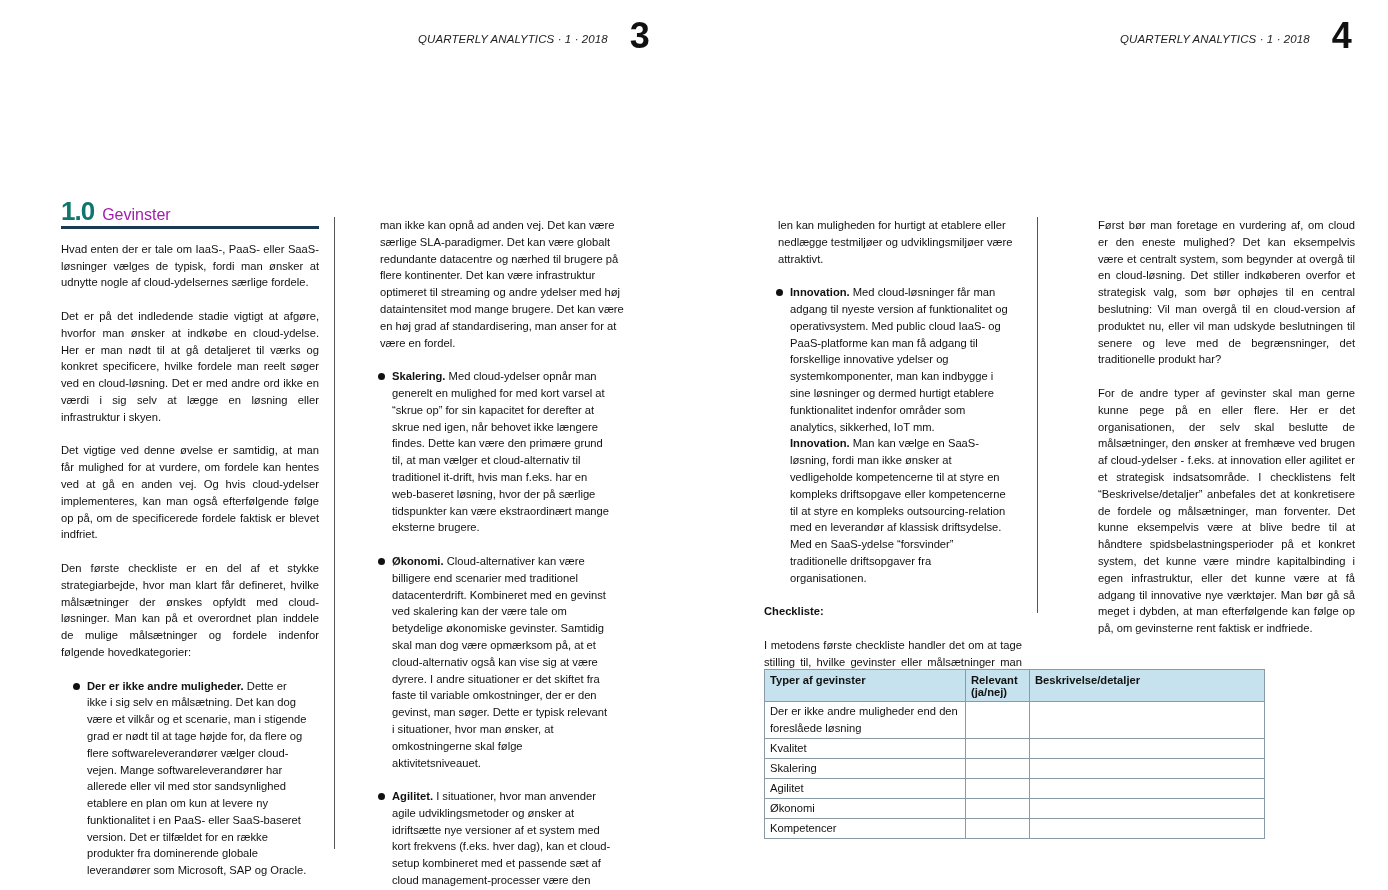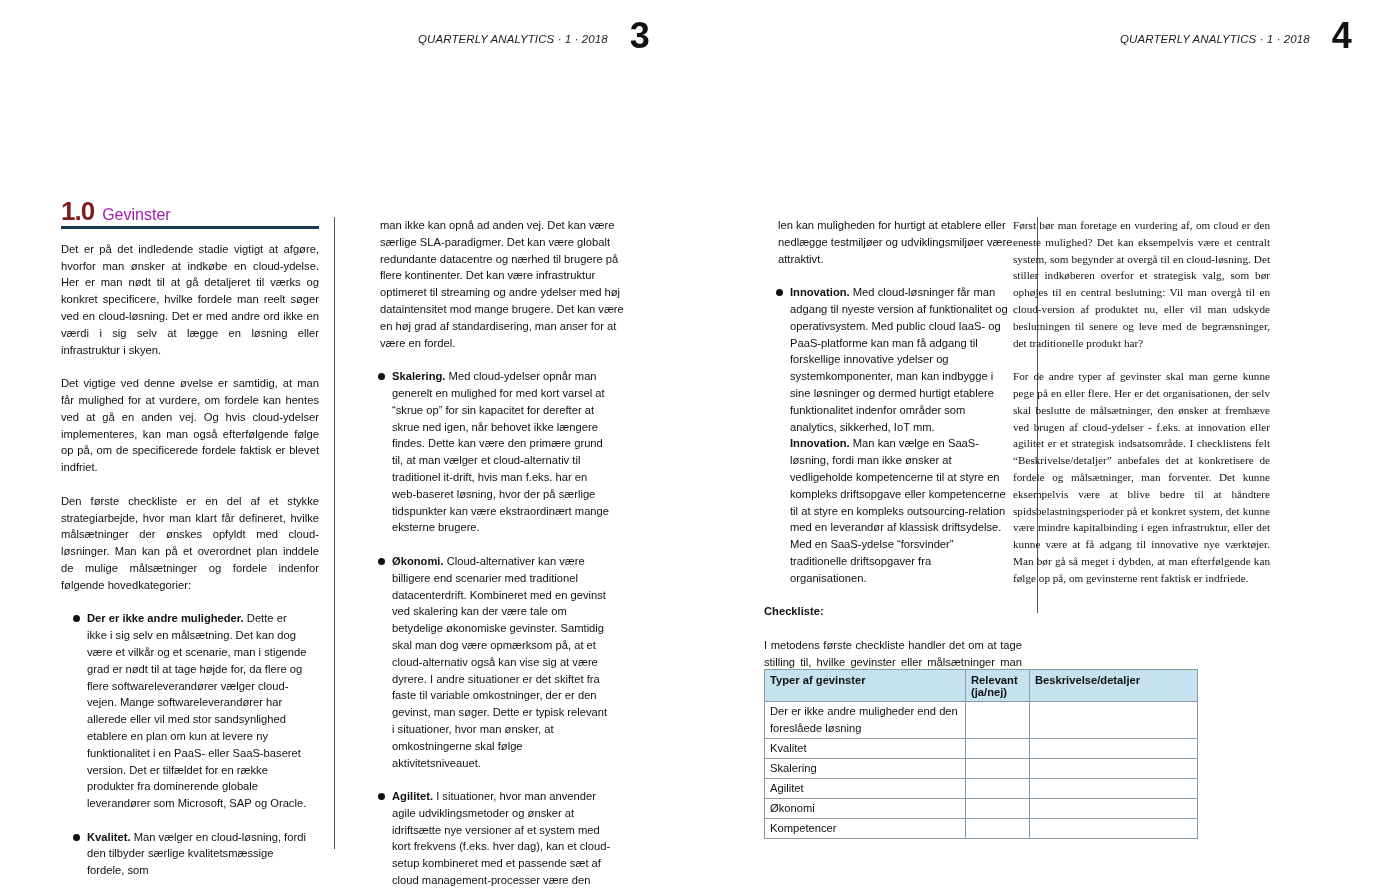--- a/index.html
+++ b/index.html
@@ -10,34 +10,34 @@
   .page-header .pnum { font-size: 36px; font-weight: 700; color: #111; line-height: 40px; }
   #hdr-left { left: 418px; }
   #hdr-right { left: 1120px; }
 
   .col { position: absolute; font-size: 11.2px; line-height: 16.8px; }
   .col p { margin: 0 0 16.8px 0; }
   .justify { text-align: justify; }
   .vline { position: absolute; width: 1px; background: #555; }
 
   .title-row { display: flex; align-items: baseline; gap: 8px; margin-bottom: 0; }
-  .title-num { font-size: 26px; font-weight: 700; color: #7f1d1d; letter-spacing: -1px; }
+  .title-num { font-size: 26px; font-weight: 700; color: #0f766e; letter-spacing: -1px; }
   .title-text { font-size: 16px; color: #a21caf; }
   .title-rule { height: 3px; background: #1a3a52; margin: 2px 0 12px 0; }
 
   ul.bullets { list-style: none; margin: 12px; padding: 0; }
   ul.bullets li { position: relative; padding-left: 14px; margin-bottom: 16.8px; }
   ul.bullets li.tight { margin-bottom: 0; }
   ul.bullets li .dot { position: absolute; left: 0; top: 5px; width: 7px; height: 7px; border-radius: 50%; background: #111; }
   .lead { font-weight: 700; }
   .cont { padding-left: 14px; }
 
   .checklist-head { font-weight: 700; margin: 0; }
 
-  table.chk { position: absolute; left: 764px; top: 669px; width: 434px; border-collapse: collapse;
+  table.chk { position: absolute; left: 764px; top: 669px; width: 501px; border-collapse: collapse;
               font-size: 11.2px; line-height: 17px; }
   table.chk th, table.chk td { border: 1px solid #8a9aa6; padding: 1px 5px; vertical-align: top; text-align: left; }
   table.chk th { background: #c5e2ee; font-weight: 700; height: 26px; line-height: 12px; padding-top: 4px; }
   table.chk td { height: 15px; }
   table.chk td.c1 { width: 190px; }
   table.chk td.c2 { width: 53px; }
 </style>
 </head>
 <body>
 
@@ -49,20 +49,21 @@
   <span class="running">QUARTERLY ANALYTICS · 1 · 2018</span>
   <span class="pnum">4</span>
 </div>
 
 <div class="col" style="left:61px; top:203px; width:258px;">
   <div class="title-row">
     <span class="title-num">1.0</span>
     <span class="title-text">Gevinster</span>
   </div>
   <div class="title-rule"></div>
+  <p class="justify">Hvad enten der er tale om IaaS-, PaaS- eller SaaS-løsninger vælges de typisk, fordi man ønsker at udnytte nogle af cloud-ydelsernes særlige fordele.</p>
   <p class="justify">Det er på det indledende stadie vigtigt at afgøre, hvorfor man ønsker at indkøbe en cloud-ydelse. Her er man nødt til at gå detaljeret til værks og konkret specificere, hvilke fordele man reelt søger ved en cloud-løsning. Det er med andre ord ikke en værdi i sig selv at lægge en løsning eller infrastruktur i skyen.</p>
   <p class="justify">Det vigtige ved denne øvelse er samtidig, at man får mulighed for at vurdere, om fordele kan hentes ved at gå en anden vej. Og hvis cloud-ydelser implementeres, kan man også efterfølgende følge op på, om de specificerede fordele faktisk er blevet indfriet.</p>
   <p class="justify">Den første checkliste er en del af et stykke strategiarbejde, hvor man klart får defineret, hvilke målsætninger der ønskes opfyldt med cloud-løsninger. Man kan på et overordnet plan inddele de mulige målsætninger og fordele indenfor følgende hovedkategorier:</p>
   <ul class="bullets">
     <li><span class="dot"></span><span class="lead">Der er ikke andre muligheder.</span><span> Dette er ikke i sig selv en målsætning. Det kan dog være et vilkår og et scenarie, man i stigende grad er nødt til at tage højde for, da flere og flere softwareleverandører vælger cloud-vejen. Mange softwareleverandører har allerede eller vil med stor sandsynlighed etablere en plan om kun at levere ny funktionalitet i en PaaS- eller SaaS-baseret version. Det er tilfældet for en række produkter fra dominerende globale leverandører som Microsoft, SAP og Oracle.</span></li>
     <li class="tight"><span class="dot"></span><span class="lead">Kvalitet.</span><span> Man vælger en cloud-løsning, fordi den tilbyder særlige kvalitetsmæssige fordele, som</span></li>
   </ul>
 </div>
 <div class="vline" style="left:334px; top:217px; height:632px;"></div>
 
@@ -79,21 +80,21 @@
   <p class="cont">len kan muligheden for hurtigt at etablere eller nedlægge testmiljøer og udviklingsmiljøer være attraktivt.</p>
   <ul class="bullets">
     <li class="tight"><span class="dot"></span><span class="lead">Innovation.</span><span> Med cloud-løsninger får man adgang til nyeste version af funktionalitet og operativsystem. Med public cloud IaaS- og PaaS-platforme kan man få adgang til forskellige innovative ydelser og systemkomponenter, man kan indbygge i sine løsninger og dermed hurtigt etablere funktionalitet indenfor områder som analytics, sikkerhed, IoT mm.</span></li>
     <li class="nodot"><span class="lead">Innovation.</span><span> Man kan vælge en SaaS-løsning, fordi man ikke ønsker at vedligeholde kompetencerne til at styre en kompleks driftsopgave eller kompetencerne til at styre en kompleks outsourcing-relation med en leverandør af klassisk driftsydelse. Med en SaaS-ydelse “forsvinder” traditionelle driftsopgaver fra organisationen.</span></li>
   </ul>
   <p class="checklist-head">Checkliste:</p>
   <p class="justify">I metodens første checkliste handler det om at tage stilling til, hvilke gevinster eller målsætninger man forventer at opnå med en given cloud-ydelse.</p>
 </div>
 <div class="vline" style="left:1037px; top:217px; height:396px;"></div>
 
-<div class="col" style="left:1013px; top:217px; width:257px;font-family:Liberation Serif, serif;">
+<div class="col" style="left:1098px; top:217px; width:257px;">
   <p class="justify">Først bør man foretage en vurdering af, om cloud er den eneste mulighed? Det kan eksempelvis være et centralt system, som begynder at overgå til en cloud-løsning. Det stiller indkøberen overfor et strategisk valg, som bør ophøjes til en central beslutning: Vil man overgå til en cloud-version af produktet nu, eller vil man udskyde beslutningen til senere og leve med de begrænsninger, det traditionelle produkt har?</p>
   <p class="justify">For de andre typer af gevinster skal man gerne kunne pege på en eller flere. Her er det organisationen, der selv skal beslutte de målsætninger, den ønsker at fremhæve ved brugen af cloud-ydelser - f.eks. at innovation eller agilitet er et strategisk indsatsområde. I checklistens felt “Beskrivelse/detaljer” anbefales det at konkretisere de fordele og målsætninger, man forventer. Det kunne eksempelvis være at blive bedre til at håndtere spidsbelastningsperioder på et konkret system, det kunne være mindre kapitalbinding i egen infrastruktur, eller det kunne være at få adgang til innovative nye værktøjer. Man bør gå så meget i dybden, at man efterfølgende kan følge op på, om gevinsterne rent faktisk er indfriede.</p>
 </div>
 
 <table class="chk">
   <thead>
     <tr>
       <th>Typer af gevinster</th>
       <th>Relevant (ja/nej)</th>
       <th>Beskrivelse/detaljer</th>

